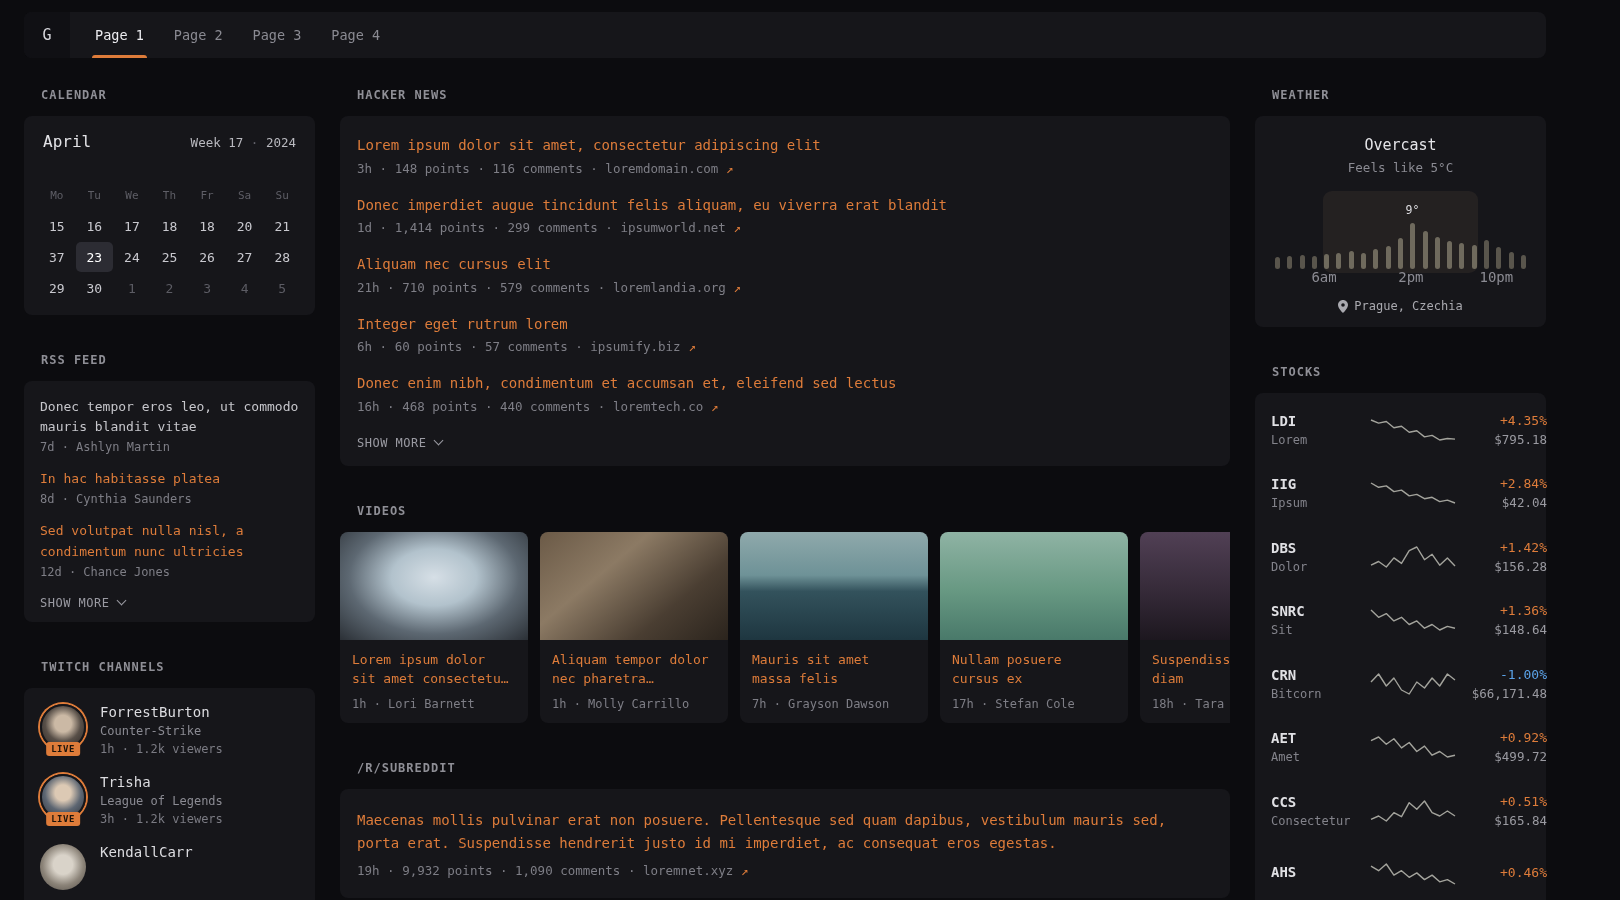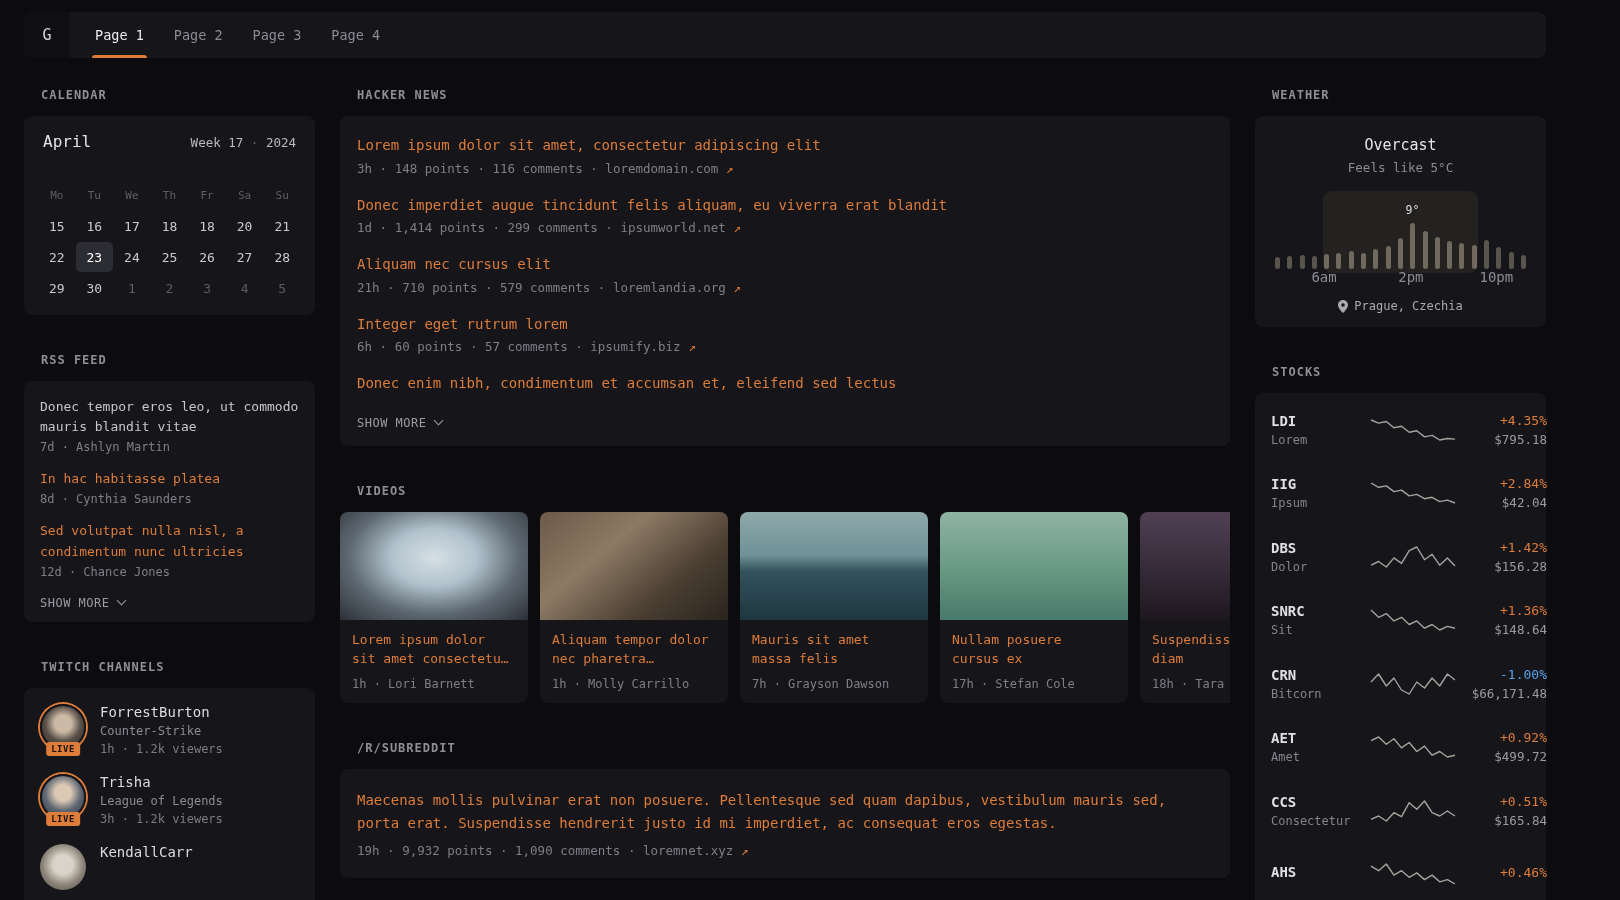--- a/index.html
+++ b/index.html
@@ -155,21 +155,21 @@
               <div class="cal-cell cal-head">Fr</div>
               <div class="cal-cell cal-head">Sa</div>
               <div class="cal-cell cal-head">Su</div>
               <div class="cal-cell cal-date">15</div>
               <div class="cal-cell cal-date">16</div>
               <div class="cal-cell cal-date">17</div>
               <div class="cal-cell cal-date">18</div>
               <div class="cal-cell cal-date">18</div>
               <div class="cal-cell cal-date">20</div>
               <div class="cal-cell cal-date">21</div>
-              <div class="cal-cell cal-date">22</div>
+              <div class="cal-cell cal-date">37</div>
               <div class="cal-cell cal-date selected">23</div>
               <div class="cal-cell cal-date">24</div>
               <div class="cal-cell cal-date">25</div>
               <div class="cal-cell cal-date">26</div>
               <div class="cal-cell cal-date">27</div>
               <div class="cal-cell cal-date">28</div>
               <div class="cal-cell cal-date">29</div>
               <div class="cal-cell cal-date">30</div>
               <div class="cal-cell cal-date muted">1</div>
               <div class="cal-cell cal-date muted">2</div>
@@ -264,20 +264,21 @@
             <div class="hn-meta"><span>21h · 710 points · 579 comments · </span><span class="meta-link"><span>loremlandia.org</span> <span class="ext">↗</span></span></div>
           </article>
 
           <article class="hn-item">
             <div class="hn-title">Integer eget rutrum lorem</div>
             <div class="hn-meta"><span>6h · 60 points · 57 comments · </span><span class="meta-link"><span>ipsumify.biz</span> <span class="ext">↗</span></span></div>
           </article>
 
           <article class="hn-item">
             <div class="hn-title">Donec enim nibh, condimentum et accumsan et, eleifend sed lectus</div>
+            <div class="hn-meta"><span>16h · 468 points · 440 comments · </span><span class="meta-link"><span>loremtech.co</span> <span class="ext">↗</span></span></div>
           </article>
 
           <div class="show-more">
             <span>SHOW MORE</span>
               <span class="chev"></span>
           </div>
         </div>
       </section>
 
       <section class="widget">

